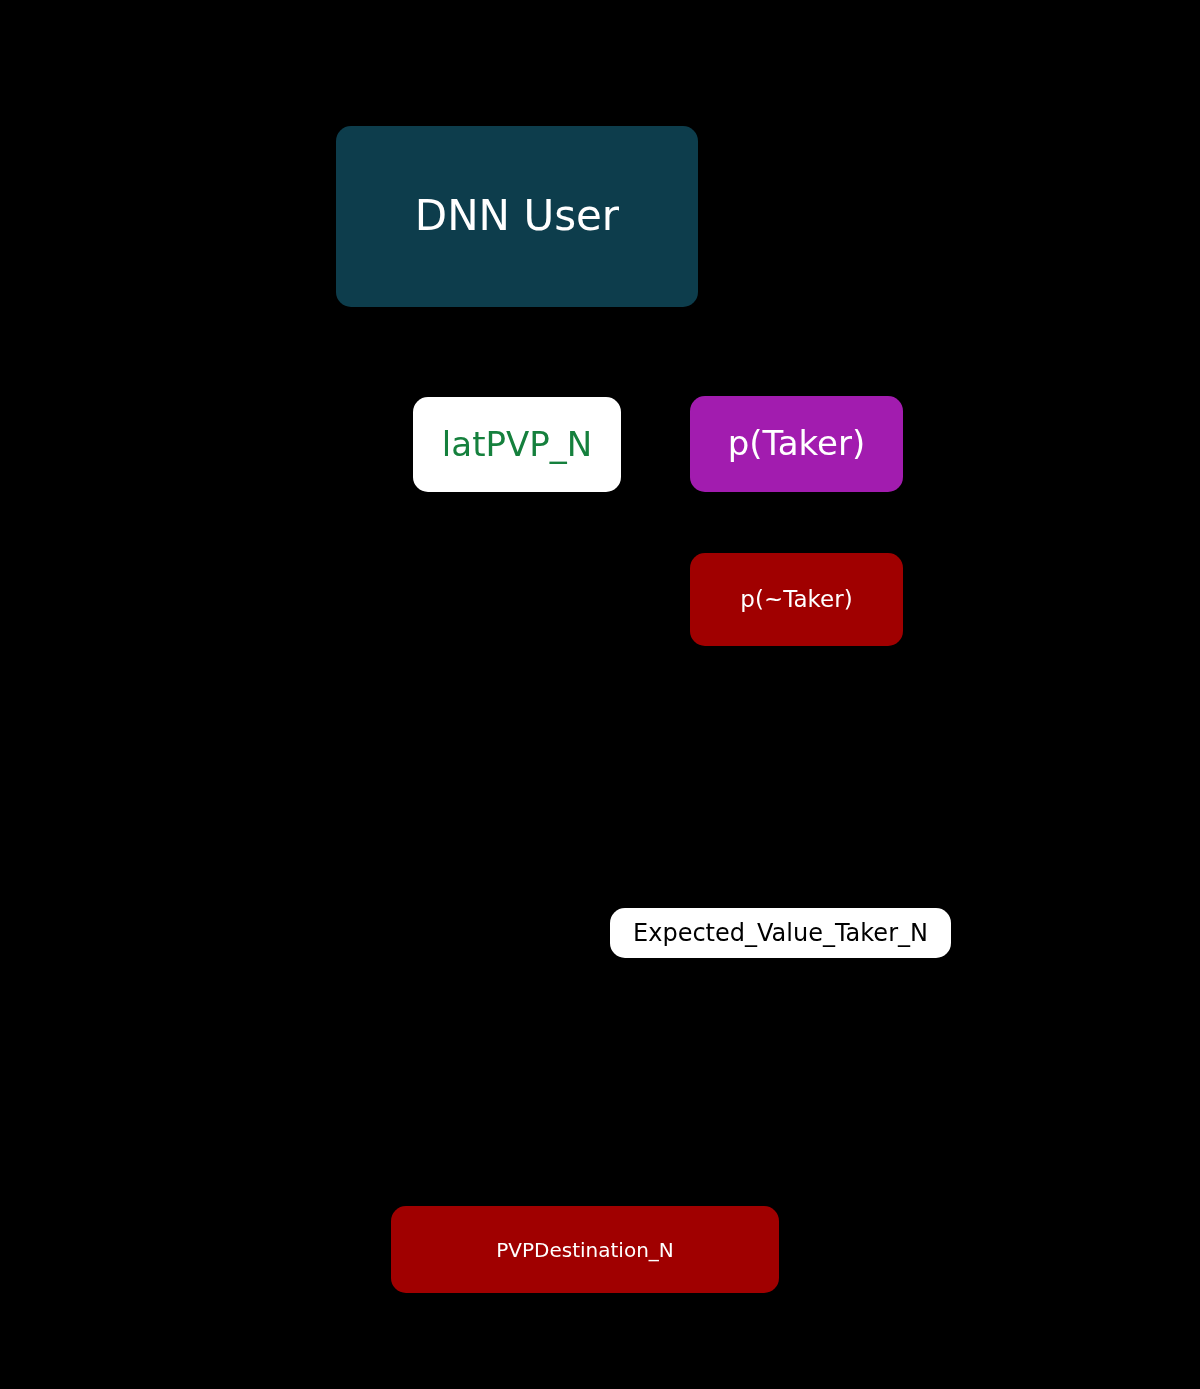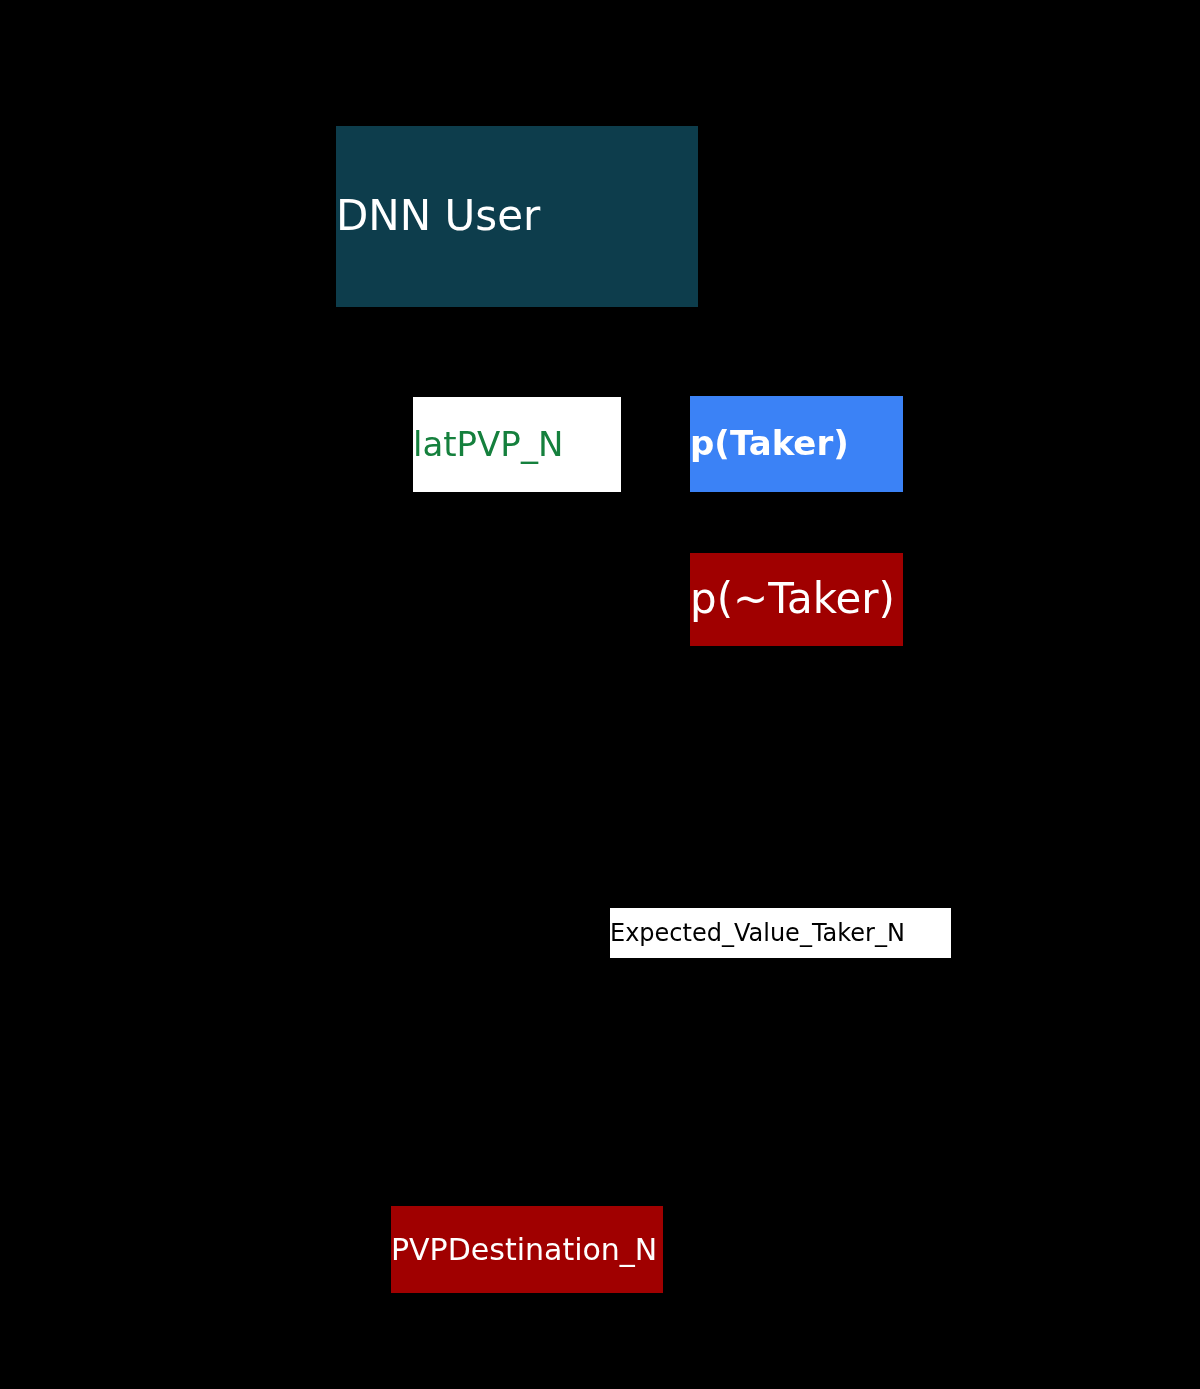--- a/index.html
+++ b/index.html
@@ -19,24 +19,26 @@
     position: absolute;
     left: 0; top: 0;
     width: 1200px;
     height: 1389px;
     pointer-events: none;
   }
   .node {
     position: absolute;
     display: flex;
     align-items: center;
+    justify-content: center;
     box-sizing: border-box;
     text-align: center;
     line-height: 1.1;
     white-space: nowrap;
+    border-radius: 15px;
   }
   .node-label {
     display: block;
   }
 
   
   #node-dnn-user {
     left: 336px; top: 126px; width: 362px; height: 181px;
     background: #0D3D4C;
     color: #FFFFFF;
@@ -49,42 +51,41 @@
     font-size: 34px;
   }
   #node-latpvp {
     left: 413px; top: 397px; width: 208px; height: 95px;
     background: #FFFFFF;
     color: #15803d;
     font-size: 34px;
   }
   #node-p-taker {
     left: 690px; top: 396px; width: 213px; height: 96px;
-    background: #3b82f6;
+    background: #a21caf;
     color: #FFFFFF;
     font-size: 34px;
-    font-weight: bold;
   }
   #node-p-not-taker {
     left: 690px; top: 553px; width: 213px; height: 93px;
     background: #A00000;
     color: #FFFFFF;
-    font-size: 42px;
+    font-size: 23px;
   }
   #node-expected-value {
     left: 610px; top: 908px; width: 341px; height: 50px;
     background: #FFFFFF;
     color: #000000;
     font-size: 24px;
   }
   #node-pvp-destination {
-    left: 391px; top: 1206px; width: 272px; height: 87px;
+    left: 391px; top: 1206px; width: 388px; height: 87px;
     background: #A00000;
     color: #FFFFFF;
-    font-size: 30px;
+    font-size: 20px;
   }
 </style>
 </head>
 <body>
 
 <div id="canvas">
 
   <svg class="edge-layer" viewBox="0 0 1200 1389" width="1200" height="1389">
     <g stroke="#000000" stroke-width="3" fill="none">
       <path d="M 517 307 L 517 352 L 241 352 L 241 397"></path>

